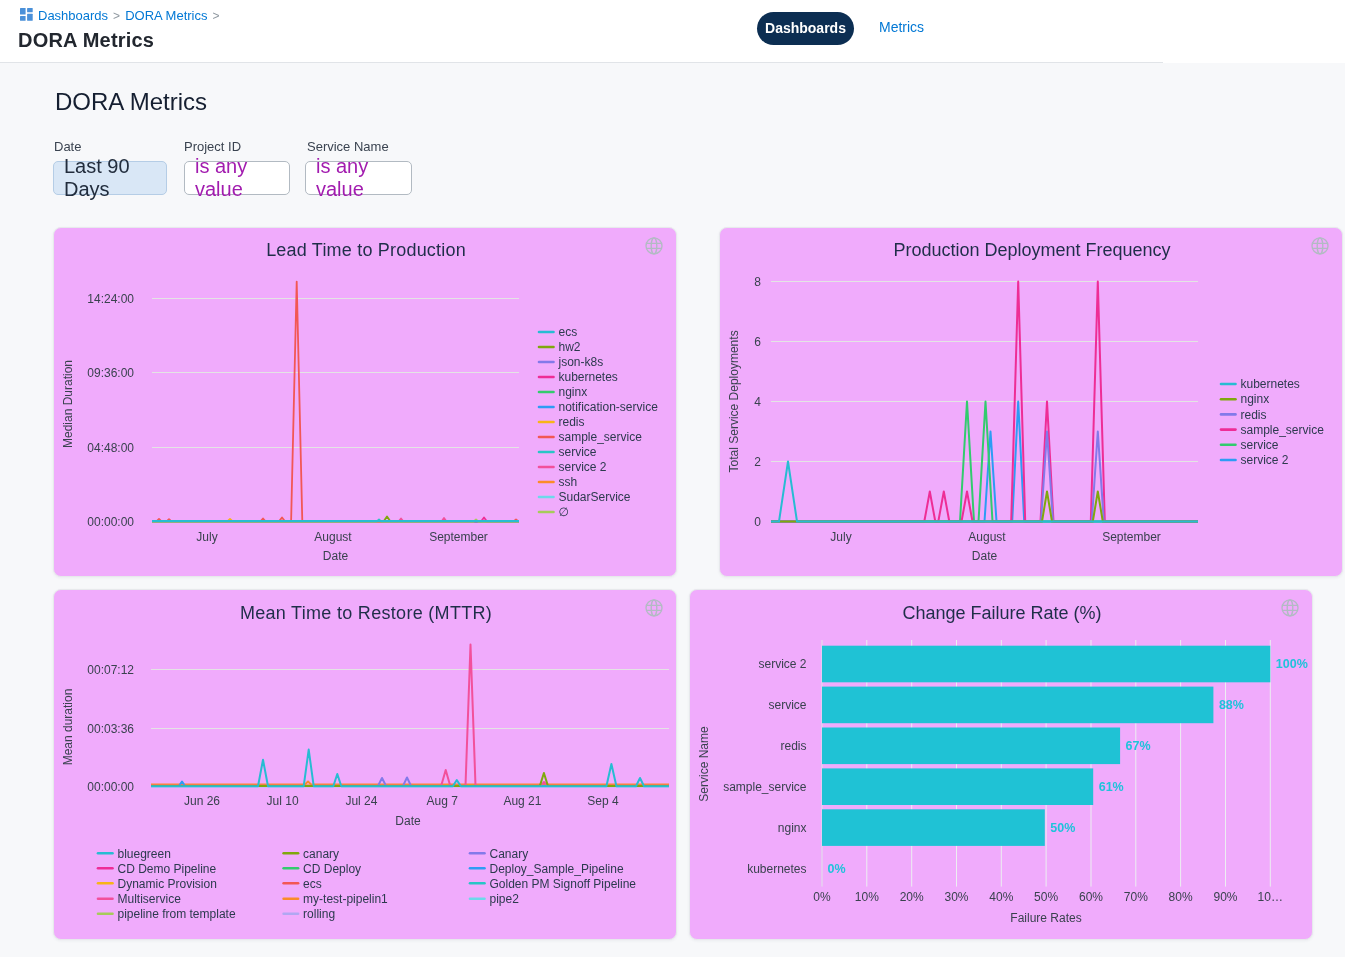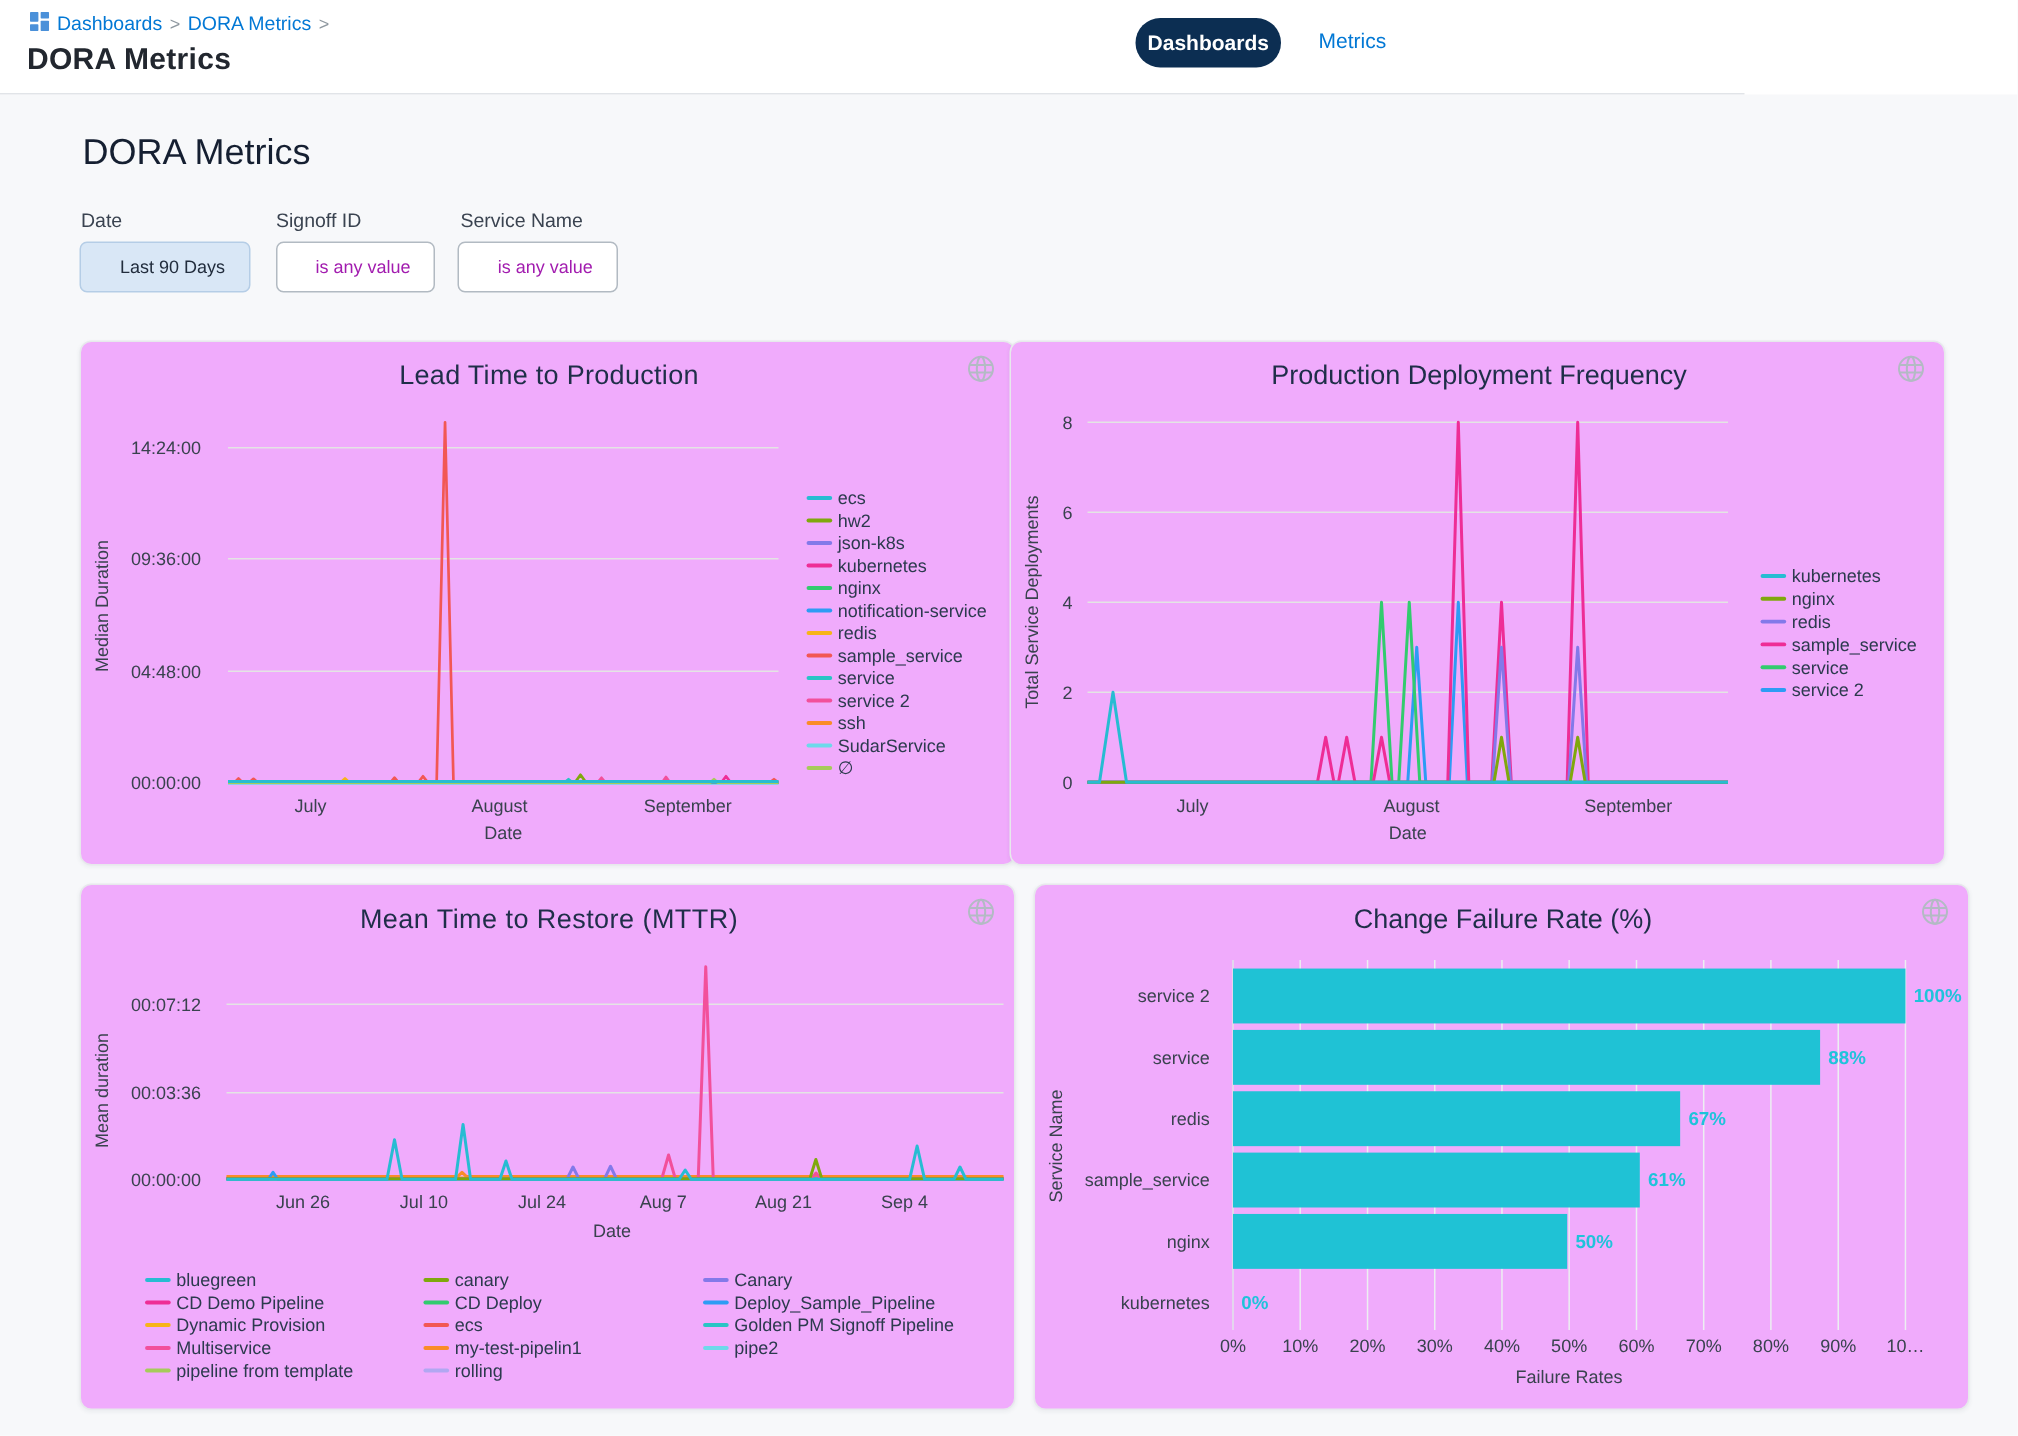--- a/index.html
+++ b/index.html
@@ -6,31 +6,31 @@
 .hdr{position:absolute;left:0;top:0;width:1163px;height:63px;background:#fff;border-bottom:1px solid #e1e4e8;}
 .crumb{position:absolute;left:38px;top:8px;font-size:13px;color:#0278d5;}
 .crumb .sep{color:#8f98a0;padding:0 5px;font-size:12px;}
 .ptitle{position:absolute;left:18px;top:29px;font-size:20px;font-weight:700;color:#22272f;letter-spacing:.2px;}
 .pill{position:absolute;left:757px;top:11.5px;width:97px;height:33px;background:#0c2e52;border-radius:17px;color:#fff;
  font-size:14px;font-weight:700;text-align:center;line-height:33px;}
 .folders{position:absolute;left:879px;top:19px;font-size:14px;color:#0278d5;}
 .content{position:absolute;left:0;top:63px;width:1345px;height:894px;background:#f7f8fa;}
 h1{position:absolute;left:55px;top:25px;font-size:24px;font-weight:400;color:#151f31;}
 .flabel{position:absolute;top:76px;font-size:13px;color:#3a4350;}
-.fbtn{position:absolute;top:98px;height:34px;border-radius:5px;font-size:12px;display:flex;align-items:center;justify-content:center;padding-left:10px;}
+.fbtn{position:absolute;top:98px;height:34px;border-radius:5px;font-size:20px;display:flex;align-items:center;justify-content:center;padding-left:10px;}
 .fbtn.sel{background:#d9e7f6;border:1px solid #b5cde6;color:#222d3d;font-weight:500;}
 .fbtn.any{background:#fff;border:1px solid #b2bac2;color:#a21caf;}
 .card{position:absolute;width:624px;background:#f0abfc;border:1px solid #e7e9ec;border-radius:8px;
  box-shadow:0 1px 3px rgba(40,50,60,0.06);}
 </style></head>
 <body>
 <div class="content">
 <h1>DORA Metrics</h1>
 <div class="flabel" style="left:54px;">Date</div>
-<div class="flabel" style="left:184px;">Signoff ID</div>
+<div class="flabel" style="left:184px;">Project ID</div>
 <div class="flabel" style="left:307px;">Service Name</div>
 <div class="fbtn sel" style="left:53px;width:114px;">Last 90 Days</div>
 <div class="fbtn any" style="left:184px;width:106px;">is any value</div>
 <div class="fbtn any" style="left:305px;width:107px;">is any value</div>
 <div class="card" style="left:53px;top:164px;height:350px;"><svg width="624" height="350" viewBox="0 0 624 350" font-family="&quot;Liberation Sans&quot;, sans-serif">
         <text x="312" y="27.8" font-size="18" letter-spacing="0.2" fill="#1f2e49" text-anchor="middle">Lead Time to Production</text>
         <g fill="none" stroke="#b3bac4" stroke-width="1.35">
           <circle cx="600.0" cy="17.9" r="8.0"></circle>
           <ellipse cx="600.0" cy="17.9" rx="2.80" ry="8.0"></ellipse>
           <path d="M592.4,15.4 H607.6 M592.4,20.4 H607.6"></path>
@@ -77,21 +77,21 @@
         <text x="504.5" y="228.2" font-size="12" fill="#2c3a4e">service</text>
         <line x1="485" y1="239" x2="499.5" y2="239" stroke="#f2509b" stroke-width="2.6" stroke-linecap="round"></line>
         <text x="504.5" y="243.2" font-size="12" fill="#2c3a4e">service 2</text>
         <line x1="485" y1="254" x2="499.5" y2="254" stroke="#fa8c28" stroke-width="2.6" stroke-linecap="round"></line>
         <text x="504.5" y="258.2" font-size="12" fill="#2c3a4e">ssh</text>
         <line x1="485" y1="269" x2="499.5" y2="269" stroke="#6cd9ea" stroke-width="2.6" stroke-linecap="round"></line>
         <text x="504.5" y="273.2" font-size="12" fill="#2c3a4e">SudarService</text>
         <line x1="485" y1="284" x2="499.5" y2="284" stroke="#a6cb5a" stroke-width="2.6" stroke-linecap="round"></line>
         <text x="504.5" y="288.2" font-size="12" fill="#2c3a4e">∅</text>
       </svg></div>
-<div class="card" style="left:673px;top:164px;height:350px;"><svg width="624" height="350" viewBox="0 0 624 350" font-family="&quot;Liberation Sans&quot;, sans-serif">
+<div class="card" style="left:719px;top:164px;height:350px;"><svg width="624" height="350" viewBox="0 0 624 350" font-family="&quot;Liberation Sans&quot;, sans-serif">
         <text x="312" y="27.8" font-size="18" fill="#1f2e49" text-anchor="middle">Production Deployment Frequency</text>
         <g fill="none" stroke="#b3bac4" stroke-width="1.35">
           <circle cx="600.0" cy="17.9" r="8.0"></circle>
           <ellipse cx="600.0" cy="17.9" rx="2.80" ry="8.0"></ellipse>
           <path d="M592.4,15.4 H607.6 M592.4,20.4 H607.6"></path>
         </g>
         <line x1="51" y1="53.5" x2="478" y2="53.5" stroke="#e4e4e4" stroke-width="1"></line>
         <line x1="51" y1="113.5" x2="478" y2="113.5" stroke="#e4e4e4" stroke-width="1"></line>
         <line x1="51" y1="173.5" x2="478" y2="173.5" stroke="#e4e4e4" stroke-width="1"></line>
         <line x1="51" y1="233.5" x2="478" y2="233.5" stroke="#e4e4e4" stroke-width="1"></line>

